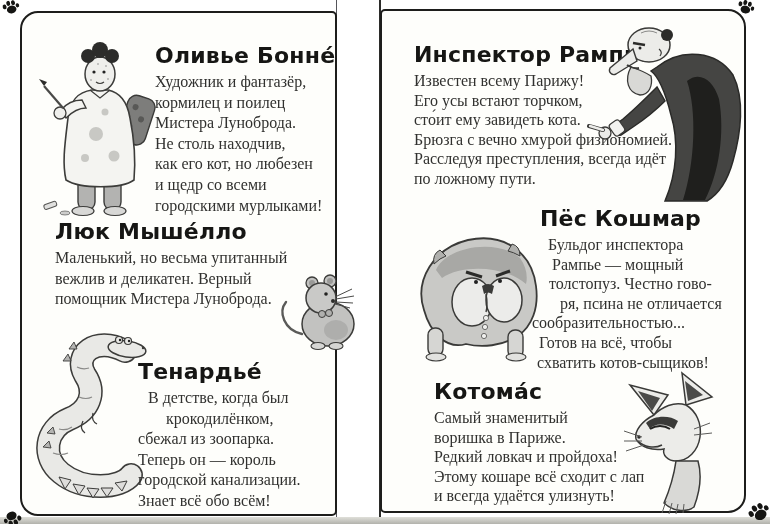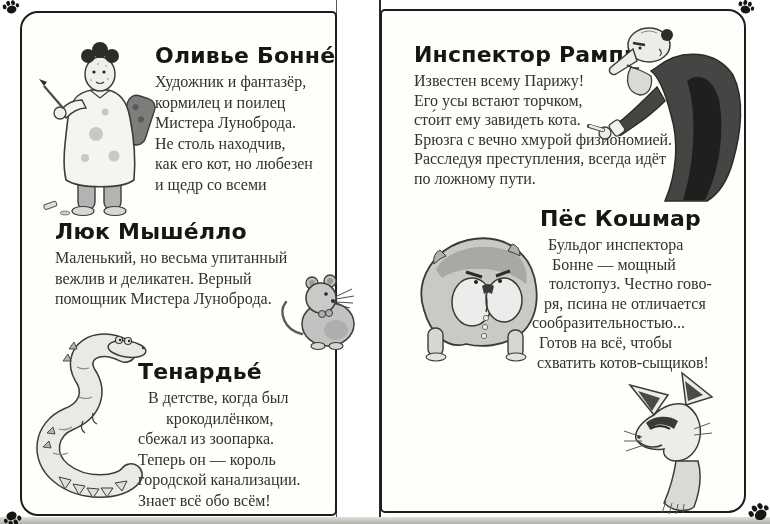--- a/index.html
+++ b/index.html
@@ -80,20 +80,21 @@
   </div>
 
   <div class="sec" style="left:133px;top:30px;">
     <div class="char-name">Оливье Бонне́</div>
     <div class="line">Художник и фантазёр,</div>
     <div class="line">кормилец и поилец</div>
     <div class="line">Мистера Луноброда.</div>
     <div class="line">Не столь находчив,</div>
     <div class="line">как его кот, но любезен</div>
     <div class="line">и щедр со всеми</div>
+    <div class="line">городскими мурлыками!</div>
   </div>
 
   <div class="sec" style="left:33px;top:206px;">
     <div class="char-name">Люк Мыше́лло</div>
     <div class="line">Маленький, но весьма упитанный</div>
     <div class="line">вежлив и деликатен. Верный</div>
     <div class="line">помощник Мистера Луноброда.</div>
   </div>
 
   <div class="illus" style="left:256px;top:255px;width:86px;height:84px;">
@@ -215,28 +216,36 @@
       <rect x="22" y="114" width="15" height="28" rx="7" fill="#d6d6d3" stroke="#3a3a38" stroke-width="1.4"></rect>
       <rect x="102" y="116" width="15" height="28" rx="7" fill="#d6d6d3" stroke="#3a3a38" stroke-width="1.4"></rect>
       <ellipse cx="30" cy="143" rx="10" ry="4" fill="#e2e2df" stroke="#3a3a38" stroke-width="1.1"></ellipse>
       <ellipse cx="110" cy="143" rx="10" ry="4" fill="#e2e2df" stroke="#3a3a38" stroke-width="1.1"></ellipse>
     </svg>
   </div>
 
   <div class="sec" style="left:150px;top:195px;">
     <div class="char-name" style="margin-left:8px;">Пёс Кошмар</div>
     <div class="line" style="margin-left:16px;">Бульдог инспектора</div>
-    <div class="line" style="margin-left:20px;">Бонне — мощный</div>
+    <div class="line" style="margin-left:20px;">Рампье — мощный</div>
     <div class="line" style="margin-left:17px;">толстопуз. Честно гово-</div>
-    <div class="line" style="margin-left:12px;">ря, псина не отличается</div>
+    <div class="line" style="margin-left:28px;">ря, псина не отличается</div>
     <div class="line">сообразительностью...</div>
     <div class="line" style="margin-left:7px;">Готов на всё, чтобы</div>
     <div class="line" style="margin-left:5px;">схватить котов-сыщиков!</div>
   </div>
 
+  <div class="sec" style="left:52px;top:368px;">
+    <div class="char-name">Котома́с</div>
+    <div class="line">Самый знаменитый</div>
+    <div class="line">воришка в Париже.</div>
+    <div class="line">Редкий ловкач и пройдоха!</div>
+    <div class="line">Этому кошаре всё сходит с лап</div>
+    <div class="line">и всегда удаётся улизнуть!</div>
+  </div>
 
   <div class="illus" style="left:242px;top:360px;width:122px;height:144px;">
     <svg viewBox="0 0 122 144">
       <path d="M30,44 L6,14 L44,24 Z" fill="#ecece9" stroke="#3a3a38" stroke-width="1.5"></path>
       <path d="M28,40 L14,20 L36,27 Z" fill="#4a4a48"></path>
       <path d="M62,34 L58,2 L88,26 Z" fill="#ecece9" stroke="#3a3a38" stroke-width="1.5"></path>
       <path d="M64,30 L61,10 L79,24 Z" fill="#4a4a48"></path>
       <path d="M30,44 C18,50 10,60 12,68 C16,76 28,80 40,78 C38,84 44,90 52,90 C64,90 74,80 76,66 C78,52 72,40 62,34 C50,30 38,36 30,44 Z" fill="#ecece9" stroke="#3a3a38" stroke-width="1.5"></path>
       <path d="M22,52 C30,44 46,44 54,50 L50,58 C42,52 30,52 26,58 Z" fill="#3a3a38"></path>
       <path d="M26,58 C32,54 40,54 46,58" fill="none" stroke="#222220" stroke-width="2"></path>

